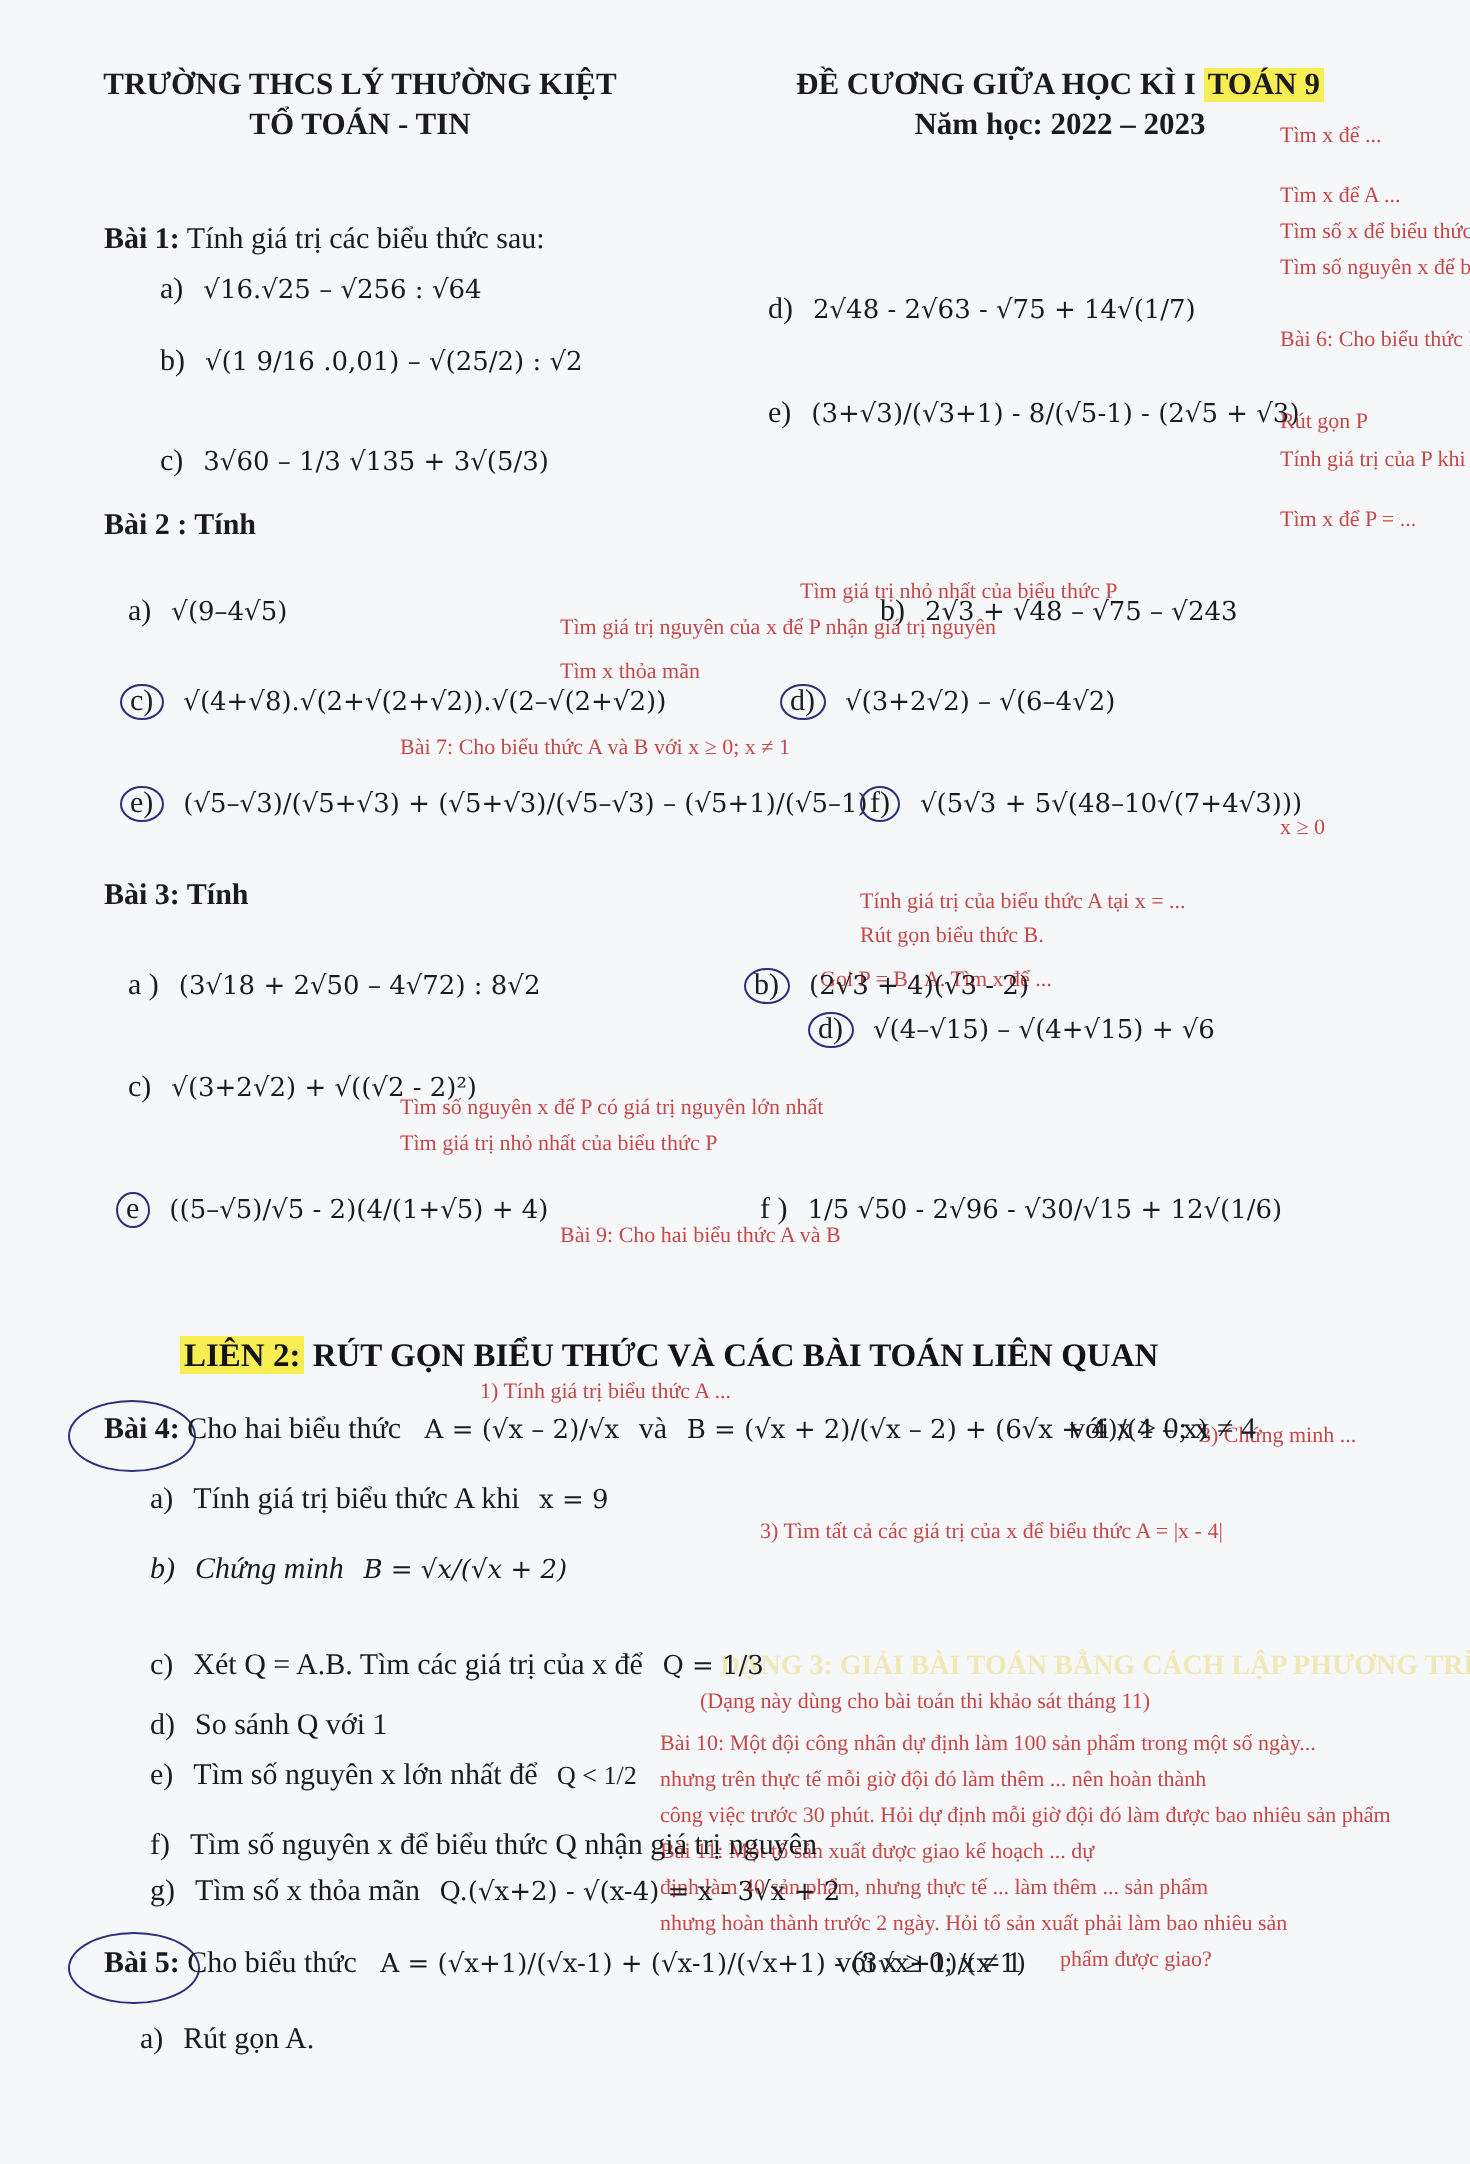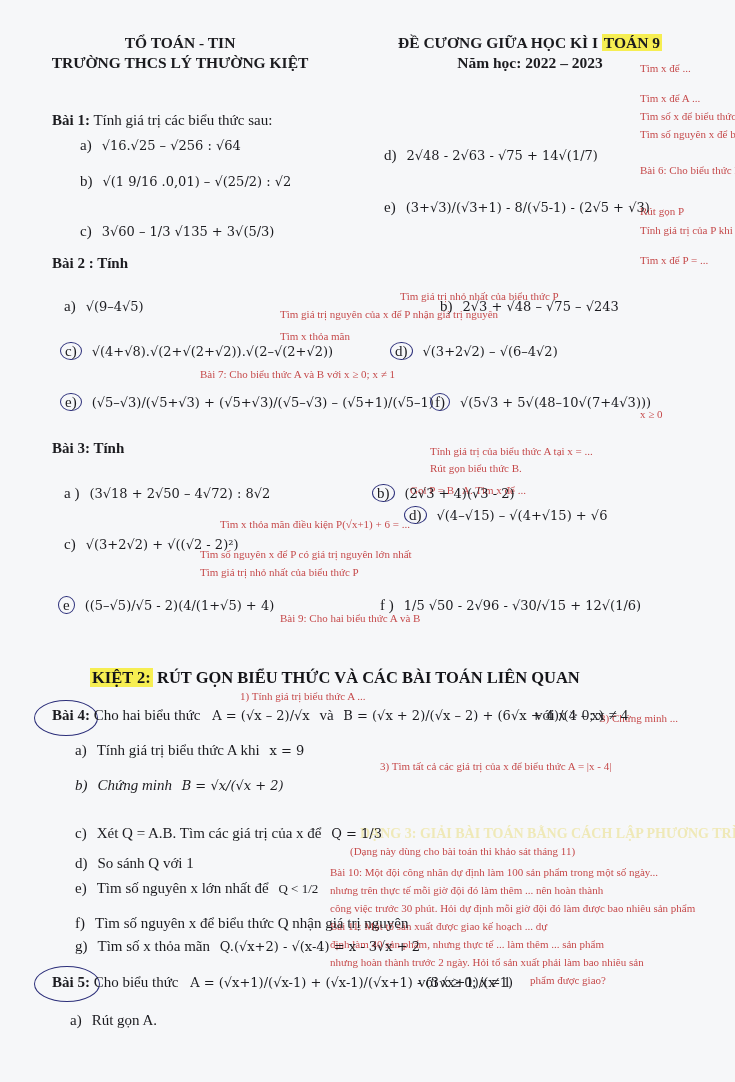--- a/index.html
+++ b/index.html
@@ -38,40 +38,39 @@
   <div class="abs ghost" style="left:640px;top:224px;">Tính giá trị của P khi x = ...</div>
   <div class="abs ghost" style="left:640px;top:254px;">Tìm x để P = ...</div>
   <div class="abs ghost" style="left:400px;top:290px;">Tìm giá trị nhỏ nhất của biểu thức P</div>
   <div class="abs ghost" style="left:280px;top:308px;">Tìm giá trị nguyên của x để P nhận giá trị nguyên</div>
   <div class="abs ghost" style="left:280px;top:330px;">Tìm x thỏa mãn</div>
   <div class="abs ghost" style="left:200px;top:368px;">Bài 7: Cho biểu thức A và B với x ≥ 0; x ≠ 1</div>
   <div class="abs ghost" style="left:640px;top:408px;">x ≥ 0</div>
   <div class="abs ghost" style="left:430px;top:445px;">Tính giá trị của biểu thức A tại x = ...</div>
   <div class="abs ghost" style="left:430px;top:462px;">Rút gọn biểu thức B.</div>
   <div class="abs ghost" style="left:410px;top:484px;">Gọi P = B : A. Tìm x để ...</div>
-  <div class="abs ghost" style="left:220px;top:518px;">Tìm x thỏa mãn điều kiện P(√x+1) + 6 = ...</div>
   <div class="abs ghost" style="left:200px;top:548px;">Tìm số nguyên x để P có giá trị nguyên lớn nhất</div>
   <div class="abs ghost" style="left:200px;top:566px;">Tìm giá trị nhỏ nhất của biểu thức P</div>
   <div class="abs ghost" style="left:280px;top:612px;">Bài 9: Cho hai biểu thức A và B</div>
   <div class="abs ghost" style="left:240px;top:690px;">1) Tính giá trị biểu thức A ...</div>
   <div class="abs ghost" style="left:600px;top:712px;">3) Chứng minh ...</div>
   <div class="abs ghost" style="left:380px;top:760px;">3) Tìm tất cả các giá trị của x để biểu thức A = |x - 4|</div>
   <div class="abs ghost ghost-hl" style="left:360px;top:826px;font-weight:bold;font-size:14px;">DẠNG 3: GIẢI BÀI TOÁN BẰNG CÁCH LẬP PHƯƠNG TRÌNH</div>
   <div class="abs ghost" style="left:350px;top:845px;">(Dạng này dùng cho bài toán thi khảo sát tháng 11)</div>
   <div class="abs ghost" style="left:330px;top:866px;">Bài 10: Một đội công nhân dự định làm 100 sản phẩm trong một số ngày...</div>
   <div class="abs ghost" style="left:330px;top:884px;">nhưng trên thực tế mỗi giờ đội đó làm thêm ... nên hoàn thành</div>
   <div class="abs ghost" style="left:330px;top:902px;">công việc trước 30 phút. Hỏi dự định mỗi giờ đội đó làm được bao nhiêu sản phẩm</div>
   <div class="abs ghost" style="left:330px;top:920px;">Bài 11: Một tổ sản xuất được giao kế hoạch ... dự</div>
   <div class="abs ghost" style="left:330px;top:938px;">định làm 40 sản phẩm, nhưng thực tế ... làm thêm ... sản phẩm</div>
   <div class="abs ghost" style="left:330px;top:956px;">nhưng hoàn thành trước 2 ngày. Hỏi tổ sản xuất phải làm bao nhiêu sản</div>
   <div class="abs ghost" style="left:530px;top:974px;">phẩm được giao?</div>
 
   <div class="abs hdr" style="left:30px;top:33px;width:300px;">
+    <div>TRƯỜNG THCS LÝ THƯỜNG KIỆT</div>
     <div>TỔ TOÁN - TIN</div>
-    <div>TRƯỜNG THCS LÝ THƯỜNG KIỆT</div>
   </div>
   <div class="abs hdr" style="left:370px;top:33px;width:320px;">
     <div><span>ĐỀ CƯƠNG GIỮA HỌC KÌ I </span><span class="hl">TOÁN 9</span></div>
     <div>Năm học: 2022 – 2023</div>
   </div>
 
 
   <div class="abs txt" style="left:52px;top:112px;">
     <span class="b">Bài 1:</span><span> Tính giá trị các biểu thức sau:</span>
   </div>
@@ -125,21 +124,21 @@
     <span class="lbl circle">d)</span><span class="math">√(4–√15) – √(4+√15) + √6</span>
   </div>
   <div class="abs" style="left:58px;top:596px;">
     <span class="lbl circle">e</span><span class="math">((5–√5)/√5 - 2)(4/(1+√5) + 4)</span>
   </div>
   <div class="abs" style="left:380px;top:596px;">
     <span class="lbl">f )</span><span class="math">1/5 √50 - 2√96 - √30/√15 + 12√(1/6)</span>
   </div>
 
   <div class="abs section" style="left:90px;top:668px;">
-    <span class="hl">KIỆT 2:</span><span> RÚT GỌN BIỂU THỨC VÀ CÁC BÀI TOÁN LIÊN QUAN</span>
+    <span class="hl">LIÊN 2:</span><span> RÚT GỌN BIỂU THỨC VÀ CÁC BÀI TOÁN LIÊN QUAN</span>
   </div>
 
   <div class="circle-big" style="left:34px;top:700px;width:62px;height:34px;"></div>
   <div class="abs txt" style="left:52px;top:707px;">
     <span class="b">Bài 4:</span><span> Cho hai biểu thức</span>
     <span class="math" style="margin-left:8px;">A = (√x – 2)/√x</span>
     <span style="margin:0 6px;">và</span>
     <span class="math">B = (√x + 2)/(√x – 2) + (6√x + 4)/(4 – x)</span>
   </div>
   <div class="abs txt" style="left:535px;top:707px;">với x &gt; 0; x ≠ 4</div>

